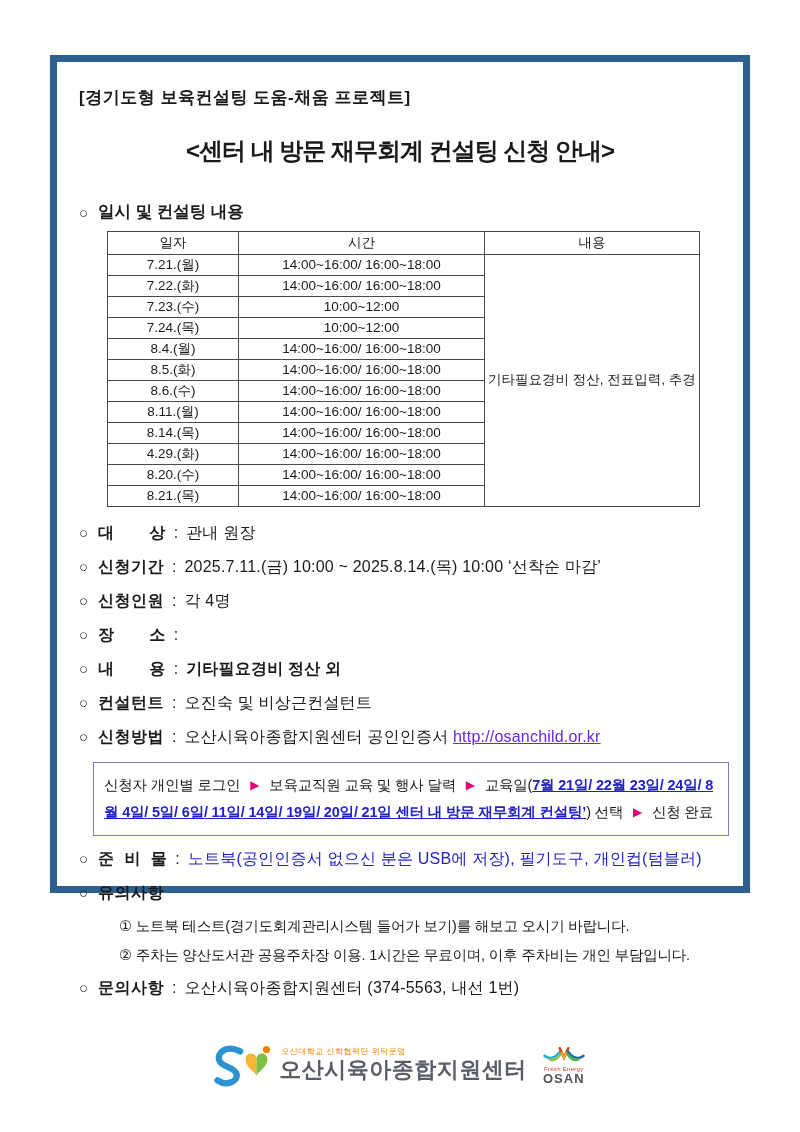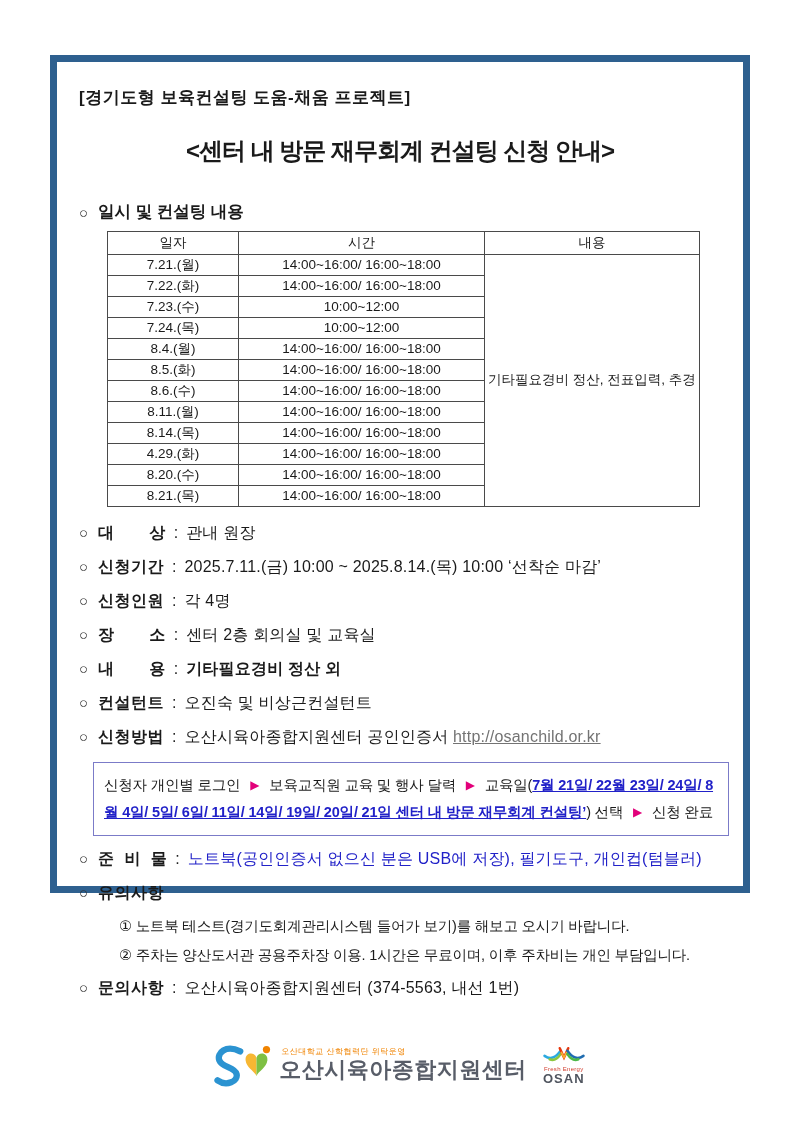--- a/index.html
+++ b/index.html
@@ -28,21 +28,21 @@
   table.sched th{height:22px;}
   col.c-date{width:131px;} col.c-time{width:246px;} col.c-content{width:215px;}
   td.content-cell{line-height:1.7;font-size:13.5px;}
   .bullets{margin:16px 0 0 2px;}
   .bullet{display:flex;align-items:baseline;margin:13px 0;font-size:16px;}
   .blabel{font-weight:bold;white-space:pre;letter-spacing:0.5px;}
   .colon{margin:0 8px 0 8px;font-weight:normal;color:#222;}
   .bvalue{letter-spacing:0.2px;}
   .bvalue.bold{font-weight:bold;}
   .bvalue.blue{color:#2121c8;}
-  .link{color:#737373;text-decoration:underline;cursor:pointer;text-align:center;}
+  .link{color:#6d28d9;text-decoration:underline;cursor:pointer;text-align:center;}
   .apply-box{
     margin:14px 2px 0 14px;width:614px;border:1px solid #7b7bc8;
     padding:9px 10px;font-size:14.5px;line-height:1.85;letter-spacing:-0.2px;
   }
   .arrow{color:#e2007a;font-size:12px;margin:0 6px;position:relative;top:-1px;}
   .dates{color:#2121c8;font-weight:bold;text-decoration:underline;}
   .notes{margin:4px 0 0 40px;font-size:14.5px;}
   .note-line{margin:10px 0;letter-spacing:-0.2px;}
   .footer{
     margin-top:44px;display:flex;justify-content:center;align-items:center;gap:8px;
@@ -154,21 +154,20 @@
       <span class="circ">○</span>
       <span class="blabel">신청인원</span>
       <span class="colon">:</span>
       <span class="bvalue">각 4명</span>
     </div>
 
     <div class="bullet">
       <span class="circ">○</span>
       <span class="blabel">장       소</span>
       <span class="colon">:</span>
-      <span class="bvalue">센터 2층 회의실 및 교육실</span>
     </div>
 
     <div class="bullet">
       <span class="circ">○</span>
       <span class="blabel">내       용</span>
       <span class="colon">:</span>
       <span class="bvalue bold">기타필요경비 정산 외</span>
     </div>
 
     <div class="bullet">

